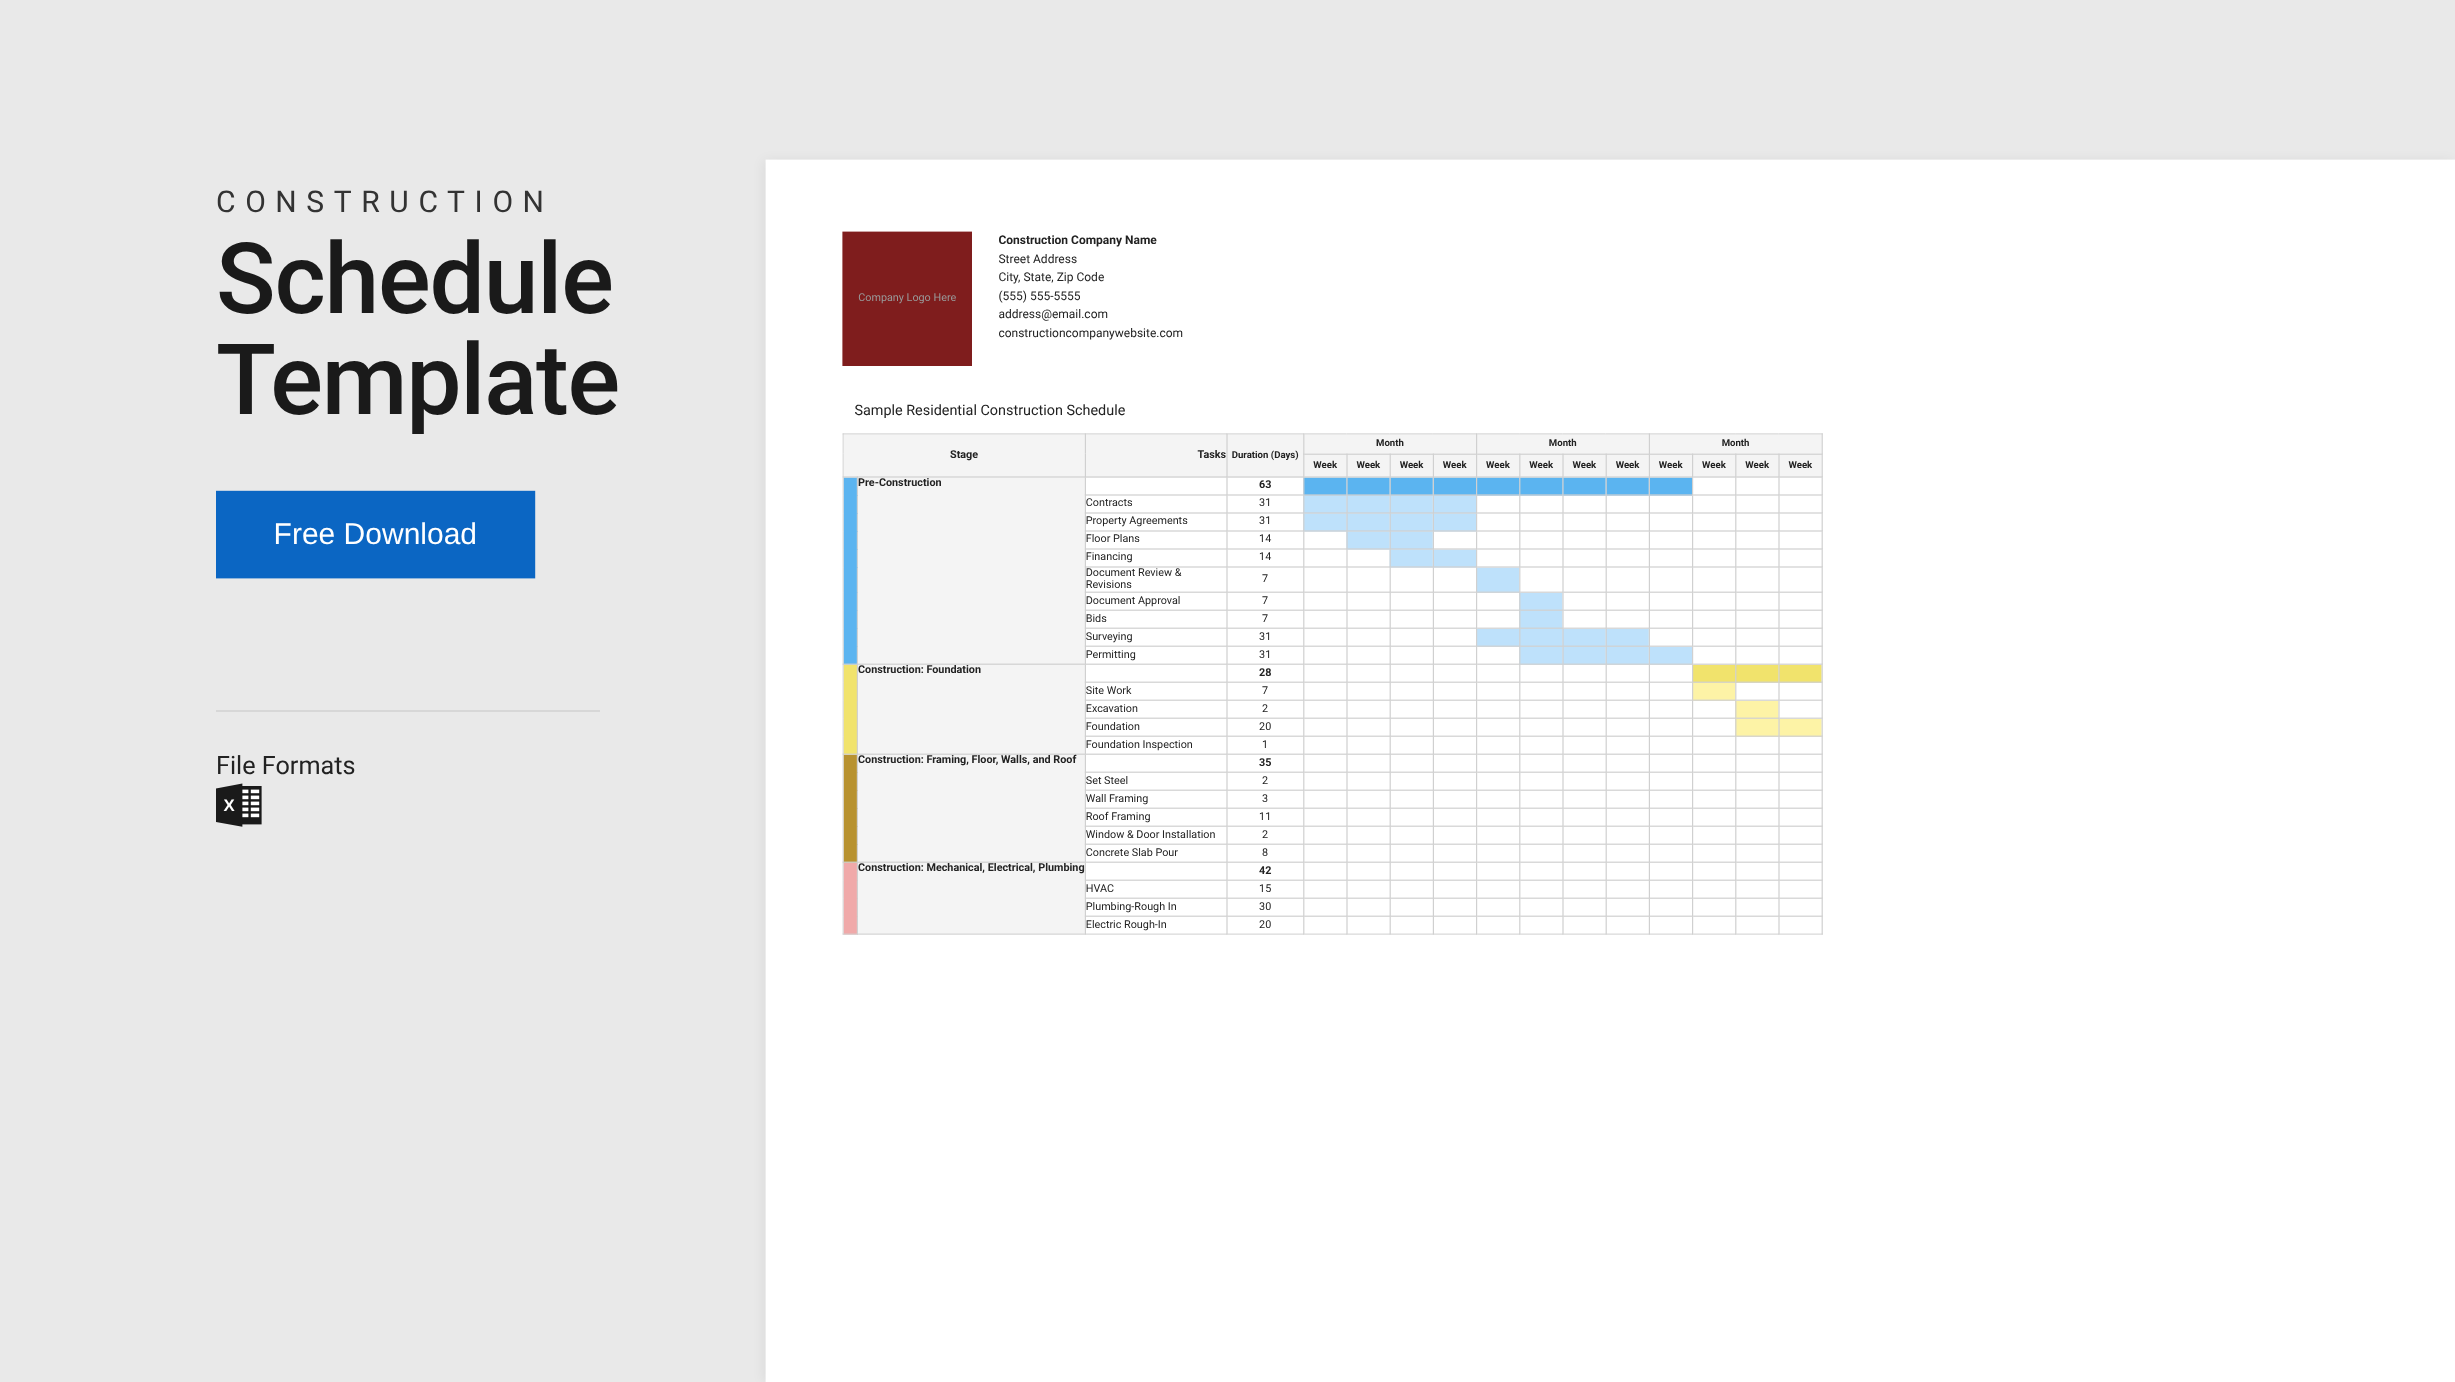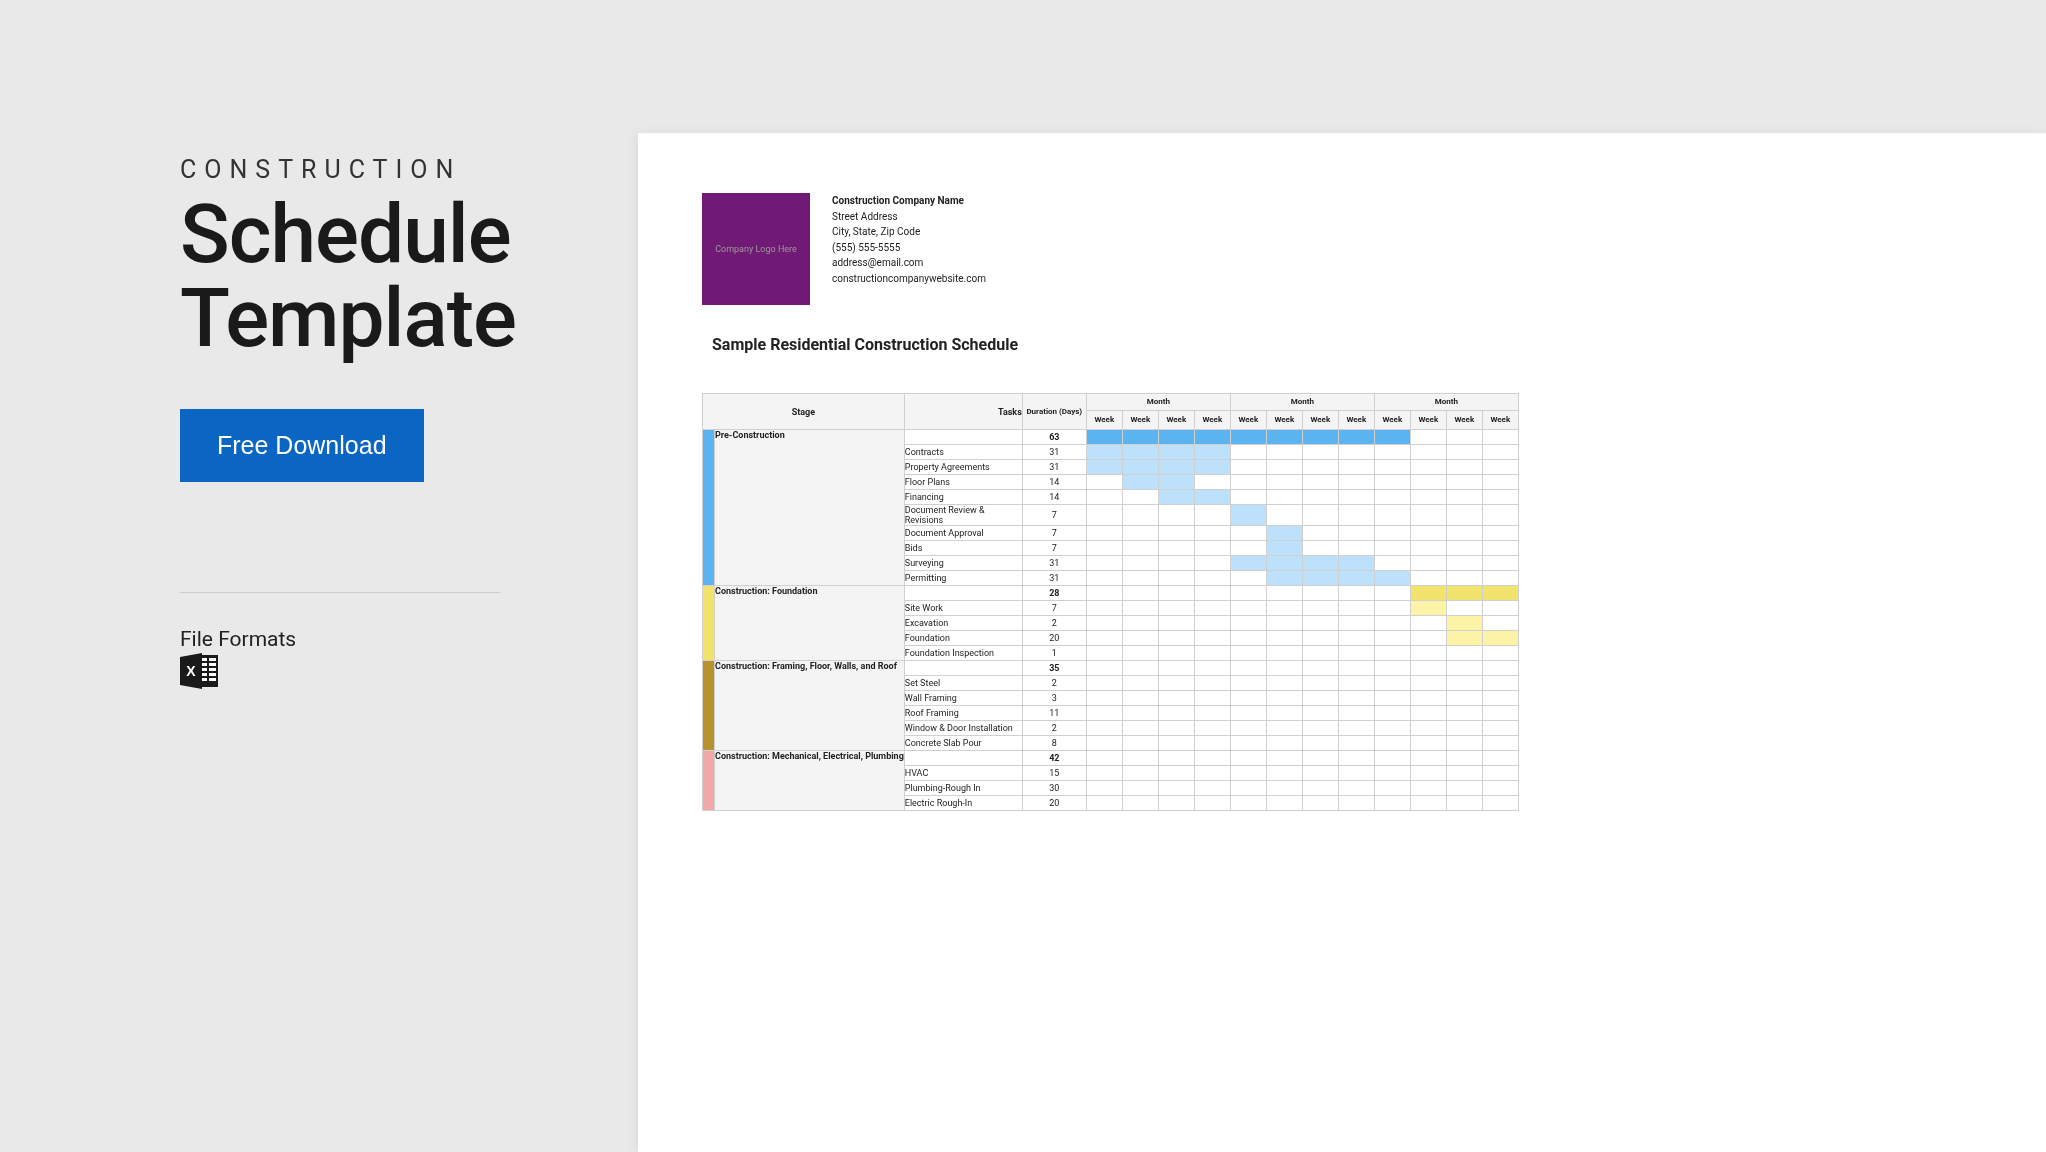--- a/index.html
+++ b/index.html
@@ -1,30 +1,30 @@
 <!DOCTYPE html>
 <html><head>
 <meta charset="utf-8">
 <style>
 *{box-sizing:border-box;margin:0;padding:0}
 body{font-family:-apple-system,BlinkMacSystemFont,"Segoe UI",Roboto,Helvetica,Arial,sans-serif;background:#e9e9e9;width:2046px;height:1152px;overflow:hidden;position:relative}
 .left-panel{position:absolute;left:180px;top:155px;width:420px}
 .eyebrow{font-size:25px;letter-spacing:8px;color:#333;font-weight:400;margin-bottom:8px}
 .title{font-size:82px;line-height:1.03;color:#1a1a1a;font-weight:500;letter-spacing:-1px;margin-bottom:48px}
-.download-btn{background:#0b66c3;color:#fff;border:none;font-size:25px;padding:22px 37px;font-weight:400;cursor:pointer}
+.download-btn{background:#0b66c3;color:#fff;border:none;font-size:25px;padding:22px 48px;font-weight:400;cursor:pointer}
 .divider{border:none;border-top:1px solid #ccc;margin-top:110px;margin-bottom:34px;width:320px}
 .file-formats-label{font-size:21px;color:#222;font-weight:400}
 .excel-icon{width:40px;height:40px}
 .doc-preview{position:absolute;left:638px;top:133px;width:1408px;height:1019px;background:#fff;box-shadow:-2px 0 10px rgba(0,0,0,0.06)}
 .doc-inner{padding:60px 0 0 64px}
 .header-row{display:flex;gap:22px;align-items:flex-start;margin-bottom:30px}
-.logo-box{width:108px;height:112px;background:#701a75;display:flex;align-items:center;justify-content:center;text-align:center;font-size:9px;color:#999;line-height:1.4}
+.logo-box{width:108px;height:112px;background:#7f1d1d;display:flex;align-items:center;justify-content:center;text-align:center;font-size:9px;color:#999;line-height:1.4}
 .company-info{font-size:10px;line-height:1.55;color:#222}
 .company-info .bold{font-weight:700}
-.doc-title{font-size:16px;font-weight:700;color:#222;margin:6px 0 39px 10px}
+.doc-title{font-size:12px;font-weight:400;color:#222;margin:6px 0 12px 10px}
 .project-row{display:flex;font-size:10px;margin:0 0 20px 10px}
 .project-row .lbl{font-weight:700;width:108px}
 .schedule-wrap{overflow:hidden}
 table.schedule{border-collapse:collapse;font-size:9px;color:#222}
 table.schedule th,table.schedule td{border:1px solid #d0d0d0;padding:0}
 th.stage-col{width:98px;background:#f4f4f4;font-weight:700;height:36px}
 th.tasks-col{width:118px;background:#f4f4f4;font-weight:700;text-align:right;padding-left:6px}
 th.dur-col{width:64px;background:#f4f4f4;font-weight:700;font-size:8px}
 th.month-hdr{background:#f4f4f4;font-weight:700;font-size:8px;height:14px}
 th.week-hdr{width:36px;background:#f4f4f4;font-weight:700;font-size:8px;height:16px}

